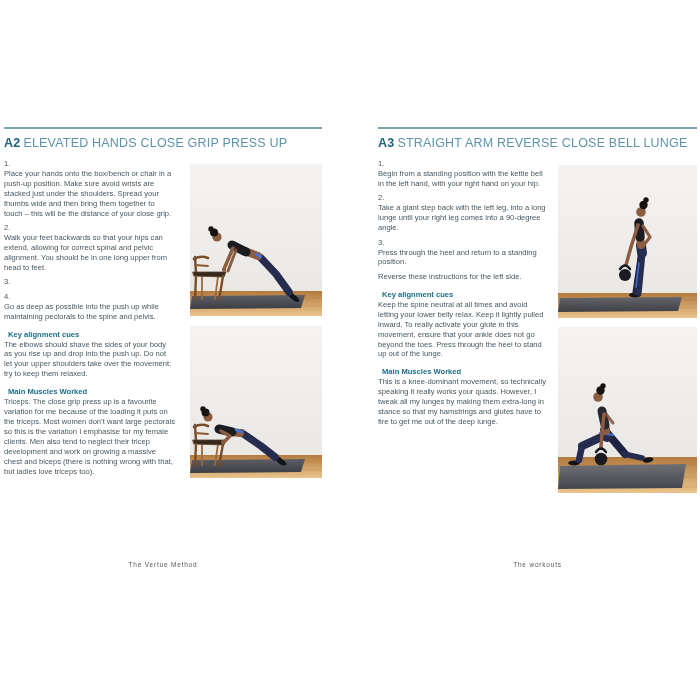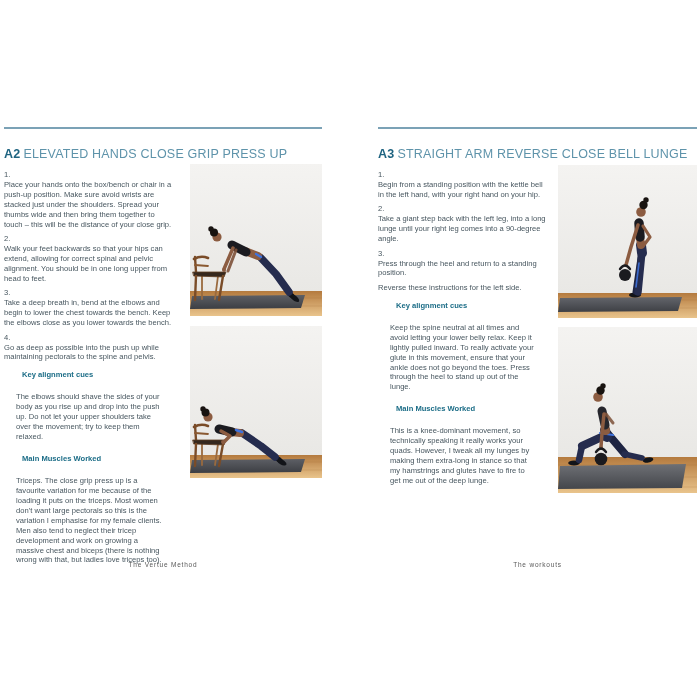--- a/index.html
+++ b/index.html
@@ -8,33 +8,33 @@
     width:700px; height:700px; position:relative; overflow:hidden;
     background:#ffffff;
     font-family:"Liberation Sans", sans-serif;
     color:#47565f;
   }
   .page { position:absolute; top:127px; }
   .page.left  { left:4px;   width:318px; }
   .page.right { left:378px; width:319px; }
   .page-rule { height:2px; background:#7ba2b6; }
   .exercise-title {
-    margin:18px 0 0 0; font-size:12.5px; font-weight:normal;
+    margin:7px 0 0 0; font-size:12.5px; font-weight:normal;
     letter-spacing:0.2px; color:#5e93aa; white-space:nowrap;
   }
   .exercise-title .code { font-weight:bold; color:#1d6380; margin-right:3px; }
   .text-col {
     width:171px; margin-top:9px;
     font-size:7.6px; line-height:1.31; color:#47565f;
   }
   .step { margin:0 0 4.5px 0; }
   .step-num { display:block; }
   .para { margin:0 0 4.5px 0; }
-  .subhead { font-weight:bold; color:#1c6d87; margin:8px 0 0 18px; }
-  .subbody { margin:12px; }
+  .subhead { font-weight:bold; color:#1c6d87; margin:8px 0 0 4px; }
+  .subbody { margin:0; }
   .photo {
     position:absolute; overflow:hidden; background:#f3f2f0;
   }
   .photo svg { display:block; }
   .p1 { left:186px; top:37px;  width:132px; height:152px; }
   .p2 { left:186px; top:199px; width:132px; height:152px; }
   .p3 { left:180px; top:38px;  width:139px; height:153px; }
   .p4 { left:180px; top:200px; width:139px; height:166px; }
   .footer {
     position:absolute; top:561px; font-size:6.5px; letter-spacing:0.8px;
@@ -54,21 +54,20 @@
     <div class="step">
       <span class="step-num">1.</span>
       <span>Place your hands onto the box/bench or chair in a push-up position. Make sure avoid wrists are stacked just under the shoulders. Spread your thumbs wide and then bring them together to touch – this will be the distance of your close grip.</span>
     </div>
     <div class="step">
       <span class="step-num">2.</span>
       <span>Walk your feet backwards so that your hips can extend, allowing for correct spinal and pelvic alignment. You should be in one long upper from head to feet.</span>
     </div>
     <div class="step">
       <span class="step-num">3.</span>
-      <span>Take a deep breath in, bend at the elbows and begin to lower the chest towards the bench. Keep the elbows close as you lower towards the bench.</span>
     </div>
     <div class="step">
       <span class="step-num">4.</span>
       <span>Go as deep as possible into the push up while maintaining pectorals to the spine and pelvis.</span>
     </div>
 
     <p class="subhead">Key alignment cues</p>
     <p class="subbody">The elbows should shave the sides of your body as you rise up and drop into the push up. Do not let your upper shoulders take over the movement; try to keep them relaxed.</p>
 
     <p class="subhead">Main Muscles Worked</p>

